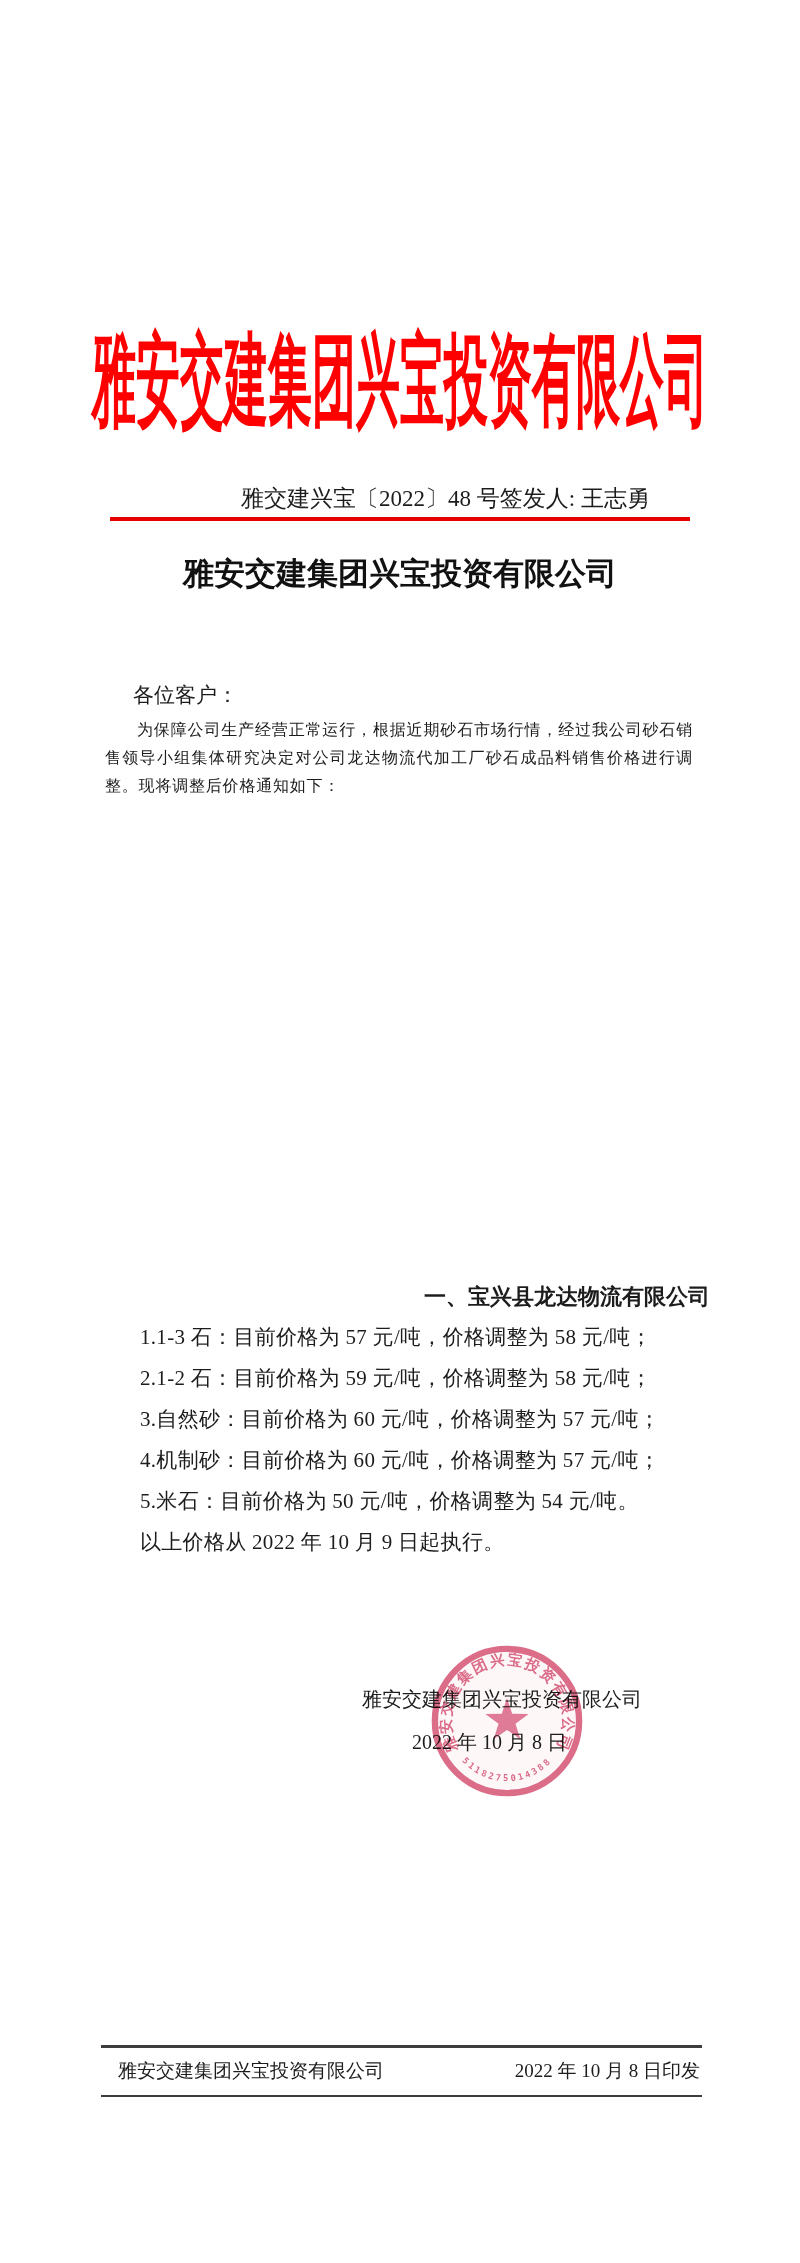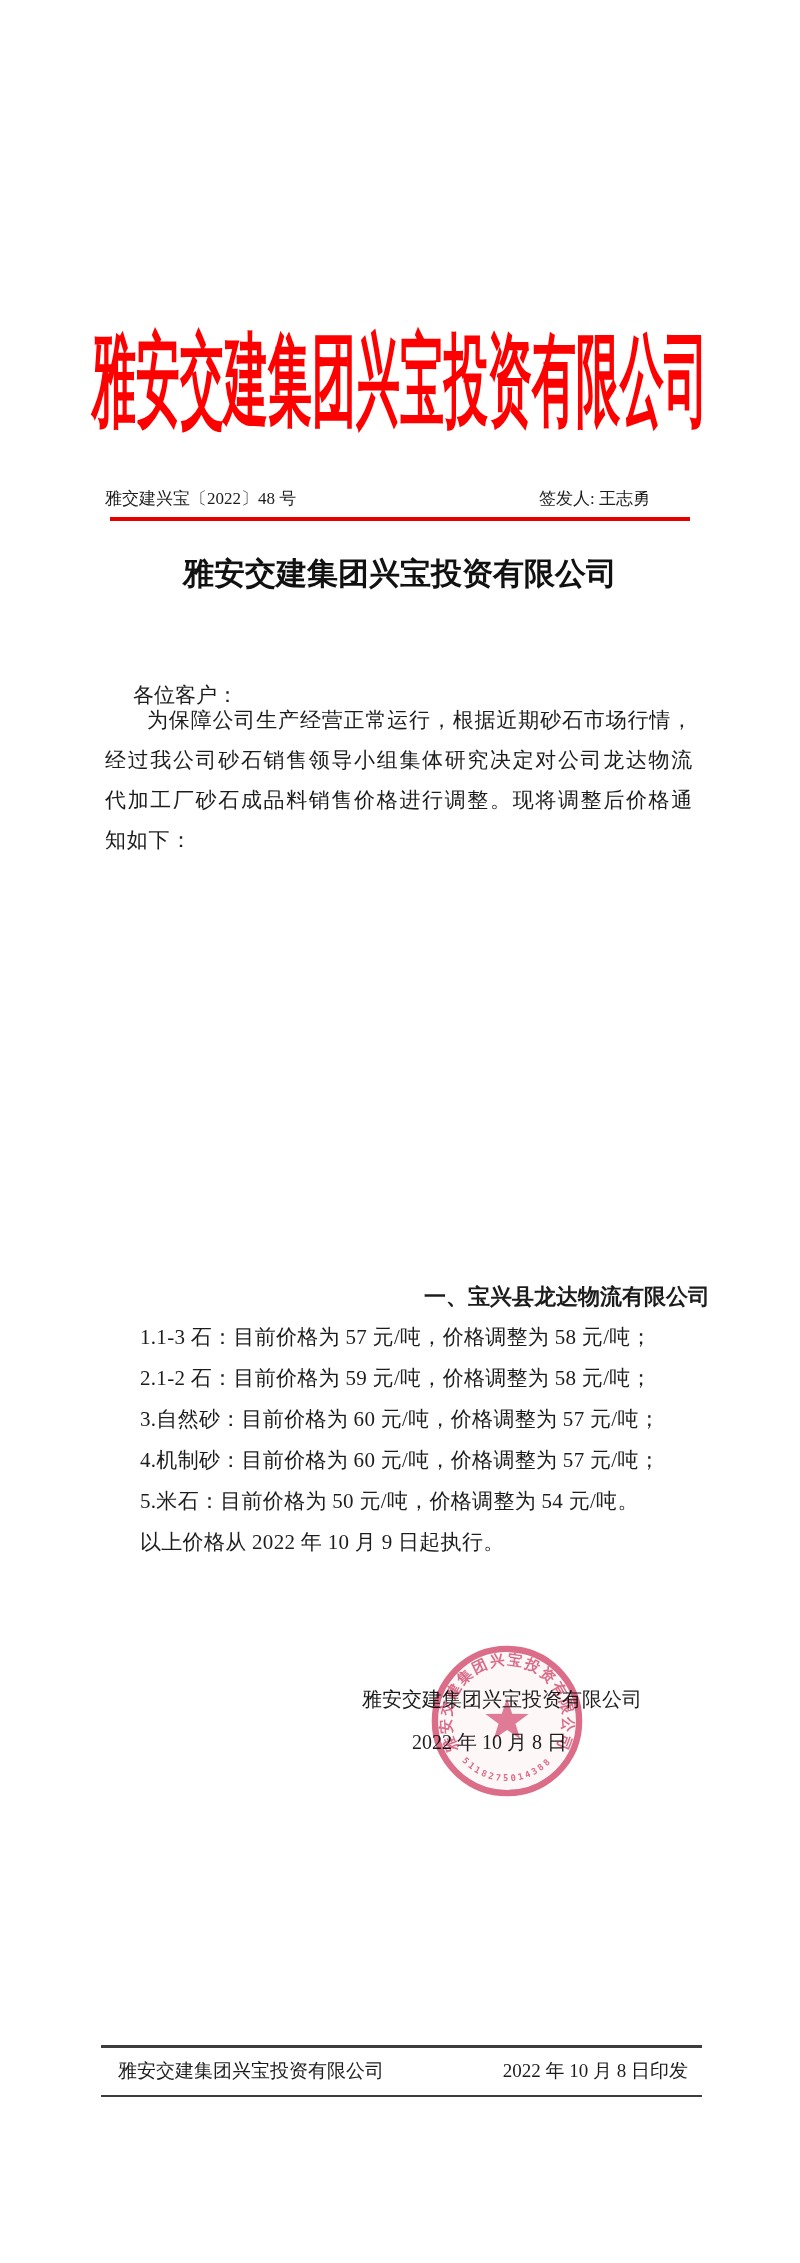--- a/index.html
+++ b/index.html
@@ -4,51 +4,51 @@
 <style>
   html,body{margin:0;padding:0;background:#ffffff;}
   .page{position:relative;width:800px;height:2263px;background:#fff;overflow:hidden;
         font-family:"Liberation Serif","DejaVu Serif",serif;color:#1c1c1c;padding-left:8px;}
 
   .masthead{position:absolute;top:330px;left:0;width:800px;text-align:center;
             font-size:44px;font-weight:700;color:#fe0000;line-height:46px;
             transform:scaleY(2.3);transform-origin:center top;white-space:nowrap;}
 
   .docnum-row{position:absolute;top:486px;left:105px;width:590px;display:flex;
-              justify-content:space-between;font-size:17px;line-height:26px;}
+              justify-content:flex-end;font-size:23px;line-height:26px;}
   .docnum-row .issuer{margin-right:45px;}
 
   .red-rule{position:absolute;top:517px;left:110px;width:580px;height:4px;background:#e60000;}
 
   .doc-title{position:absolute;top:553px;left:0;width:800px;text-align:center;
              font-size:31px;font-weight:700;line-height:41px;color:#111;}
 
   .salutation{position:absolute;top:683px;left:105px;font-size:21px;line-height:24px;margin-left:28px;}
 
-  .paragraph{position:absolute;top:700px;left:105px;width:588px;font-size:21px;
-             line-height:40px;letter-spacing:0.8px;text-align:justify;text-indent:2em;}
+  .paragraph{position:absolute;top:716px;left:105px;width:588px;font-size:16px;
+             line-height:28px;letter-spacing:0.8px;text-align:justify;text-indent:2em;}
 
   .price-block{position:absolute;top:1276px;left:140px;width:570px;font-size:21px;}
   .price-block .sec-head{font-family:Liberation Serif, serif;
                          font-weight:700;font-size:22px;line-height:41px;margin-left:14px;text-align:right;}
   .price-block .item{line-height:41px;letter-spacing:0.3px;white-space:nowrap;}
 
   .sign-company{position:absolute;top:1686px;left:362px;font-size:20px;line-height:26px;white-space:nowrap;}
   .sign-date{position:absolute;top:1729px;left:412px;font-size:20px;line-height:26px;white-space:nowrap;}
 
   .seal{position:absolute;left:428px;top:1642px;width:158px;height:158px;
         mix-blend-mode:multiply;opacity:0.88;}
 
   .footer-rule{position:absolute;left:101px;width:601px;height:2px;background:#3d3d3d;}
   .footer-rule.top{top:2045px;height:3px;}
   .footer-rule.bottom{top:2095px;}
   .footer-row{position:absolute;top:2059px;left:101px;width:601px;display:flex;
               justify-content:space-between;font-size:19px;line-height:24px;}
   .footer-row .f-left{margin-left:17px;white-space:nowrap;}
-  .footer-row .f-right{margin-right:14px;white-space:nowrap;text-align:right;}
+  .footer-row .f-right{margin-right:2px;white-space:nowrap;text-align:right;}
 </style>
 </head>
 <body>
 
 <div class="page">
 
   <div class="masthead">雅安交建集团兴宝投资有限公司</div>
 
   <div class="docnum-row">
     <span>雅交建兴宝〔2022〕48 号</span>

